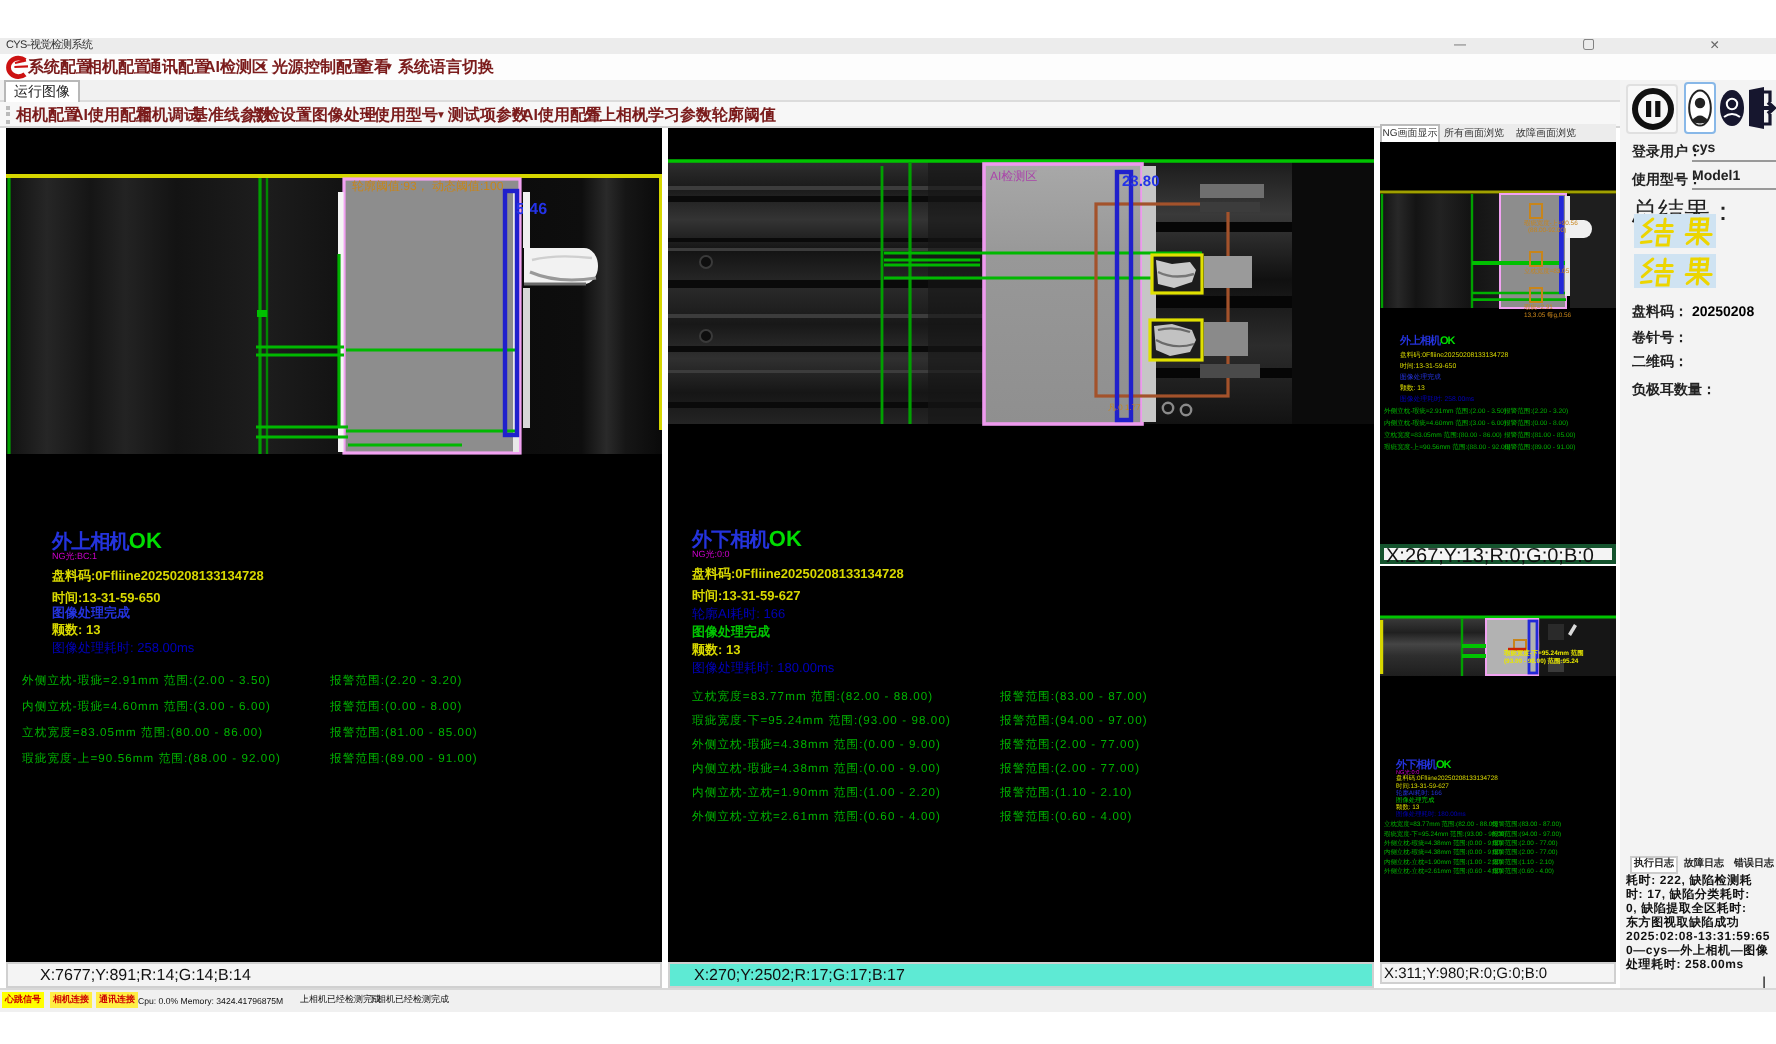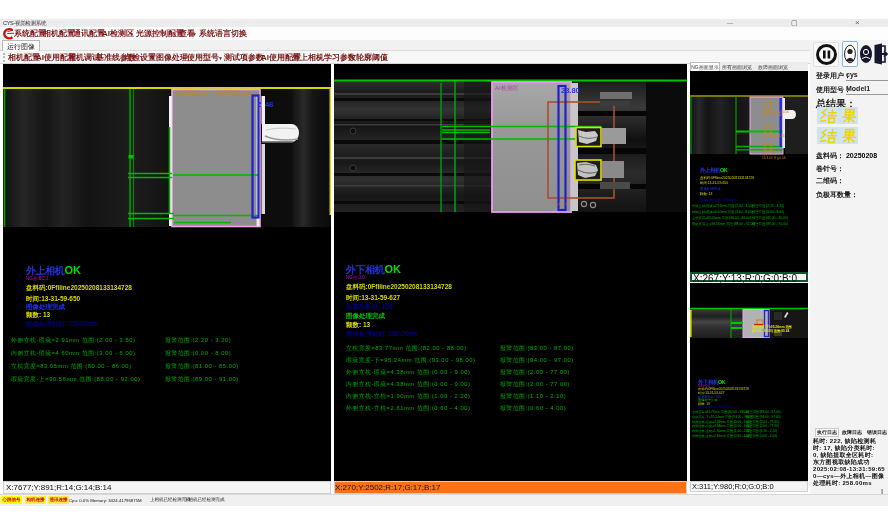--- a/index.html
+++ b/index.html
@@ -374,22 +374,22 @@
 <text x="2" y="144">内侧立枕-瑕疵=4.38mm 范围:(0.00 - 9.00)</text>
         <text x="56" y="144">报警范围:(2.00 - 77.00)</text>
 <text x="2" y="149">内侧立枕-立枕=1.90mm 范围:(1.00 - 2.20)</text>
         <text x="56" y="149">报警范围:(1.10 - 2.10)</text>
 <text x="2" y="153.5">外侧立枕-立枕=2.61mm 范围:(0.60 - 4.00)</text>
         <text x="56" y="153.5">报警范围:(0.60 - 4.00)</text>
 </g>
 </svg>
 </div>
 
-<div class="abs stx" style="left:3px;top:481px;width:328px;height:13px;background:#f4f4f4;border:1px solid #d0d0d0;line-height:12px;padding-left:2px">X:7677;Y:891;R:14;G:14;B:14</div>
-<div class="abs stx" style="left:334px;top:481px;width:353px;height:13px;background:#f97316;border:1px solid #d0d0d0;line-height:12px;padding-left:0">X:270;Y:2502;R:17;G:17;B:17</div>
+<div class="abs stx" style="left:3px;top:481px;width:328px;height:13px;background:#f4f4f4;border:1px solid #d0d0d0;line-height:12px;padding-left:16px">X:7677;Y:891;R:14;G:14;B:14</div>
+<div class="abs stx" style="left:334px;top:481px;width:353px;height:13px;background:#5eead4;border:1px solid #d0d0d0;line-height:12px;padding-left:12px">X:270;Y:2502;R:17;G:17;B:17</div>
 <div class="abs stx" style="left:690px;top:272px;width:118px;height:10px;background:#f4f4f4;border:2px solid #14532d;line-height:9px;padding-left:1px;font-size:10px">X:267;Y:13;R:0;G:0;B:0</div>
 <div class="abs stx" style="left:690px;top:481px;width:118px;height:11px;background:#f4f4f4;border:1px solid #d0d0d0;line-height:10px;padding-left:1px;font-size:7.5px">X:311;Y:980;R:0;G:0;B:0</div>
 
 <div class="abs" style="left:810px;top:40px;width:78px;height:465px;background:#f3f3f3"></div>
 <div class="abs" style="left:813px;top:42px;width:26px;height:25px;background:#f8f8f8;border:1px solid #e0e0e0;border-radius:2px"></div>
 <svg class="abs" style="left:815px;top:43px" width="23" height="23" viewBox="0 0 23 23">
  <circle cx="11.5" cy="11.5" r="9" fill="none" stroke="#111" stroke-width="3"></circle>
  <rect x="8" y="7.5" width="2.6" height="8" fill="#111"></rect>
     <rect x="12.6" y="7.5" width="2.6" height="8" fill="#111"></rect>
 </svg>
@@ -406,21 +406,21 @@
 </svg>
 <svg class="abs" style="left:874px;top:43px" width="14" height="22" viewBox="0 0 14 22">
  <path d="M0.5 2 L8 0.5 L8 21.5 L0.5 20 Z" fill="#16162e"></path>
  <path d="M8 3 L11 3 L11 8 M8 19 L11 19 L11 14" stroke="#16162e" stroke-width="1.6" fill="none"></path>
  <path d="M5 11 L12.5 11 M10 8.2 L13 11 L10 13.8" stroke="#16162e" stroke-width="1.9" fill="none"></path>
 </svg>
 <div class="abs" style="left:816px;top:71px;font-size:7px;font-weight:bold;color:#222">登录用户：</div>
 <div class="abs" style="left:846px;top:71px;width:42px;border-bottom:1px solid #999;height:10px;font-size:7px;font-weight:bold;color:#222">cys</div>
 <div class="abs" style="left:816px;top:85px;font-size:7px;font-weight:bold;color:#222">使用型号：</div>
 <div class="abs" style="left:846px;top:85px;width:42px;border-bottom:1px solid #999;height:10px;font-size:7px;font-weight:bold;color:#222">Model1</div>
-<div class="abs" style="left:816px;top:97px;font-size:10px;font-weight:bold;color:#222">总结果：</div>
+<div class="abs" style="left:816px;top:97px;font-size:13px;font-weight:normal;color:#222">总结果：</div>
 <div class="abs" style="left:817px;top:107px;width:41px;height:17px;background:#cfe3f2"></div>
 <div class="abs" style="left:817px;top:127px;width:41px;height:17px;background:#cfe3f2"></div>
 <svg class="abs" style="left:817px;top:107px" width="41" height="37" viewBox="0 0 41 37">
 <defs>
       <g id="jieguo" fill="none" stroke="#ecd500" stroke-width="1.5" stroke-linecap="round">
  <path d="M6.5 1 L2.8 4.2 L6 6.2 L2.2 9.8"></path>
  <path d="M2 12.8 L6.8 12.2"></path>
  <path d="M9 4.2 H16.5 M12.7 1 V7 M8.5 7.2 H17"></path>
  <rect x="10" y="9.5" width="5.5" height="4.5"></rect>
  <rect x="26" y="1" width="8" height="5.5"></rect>

